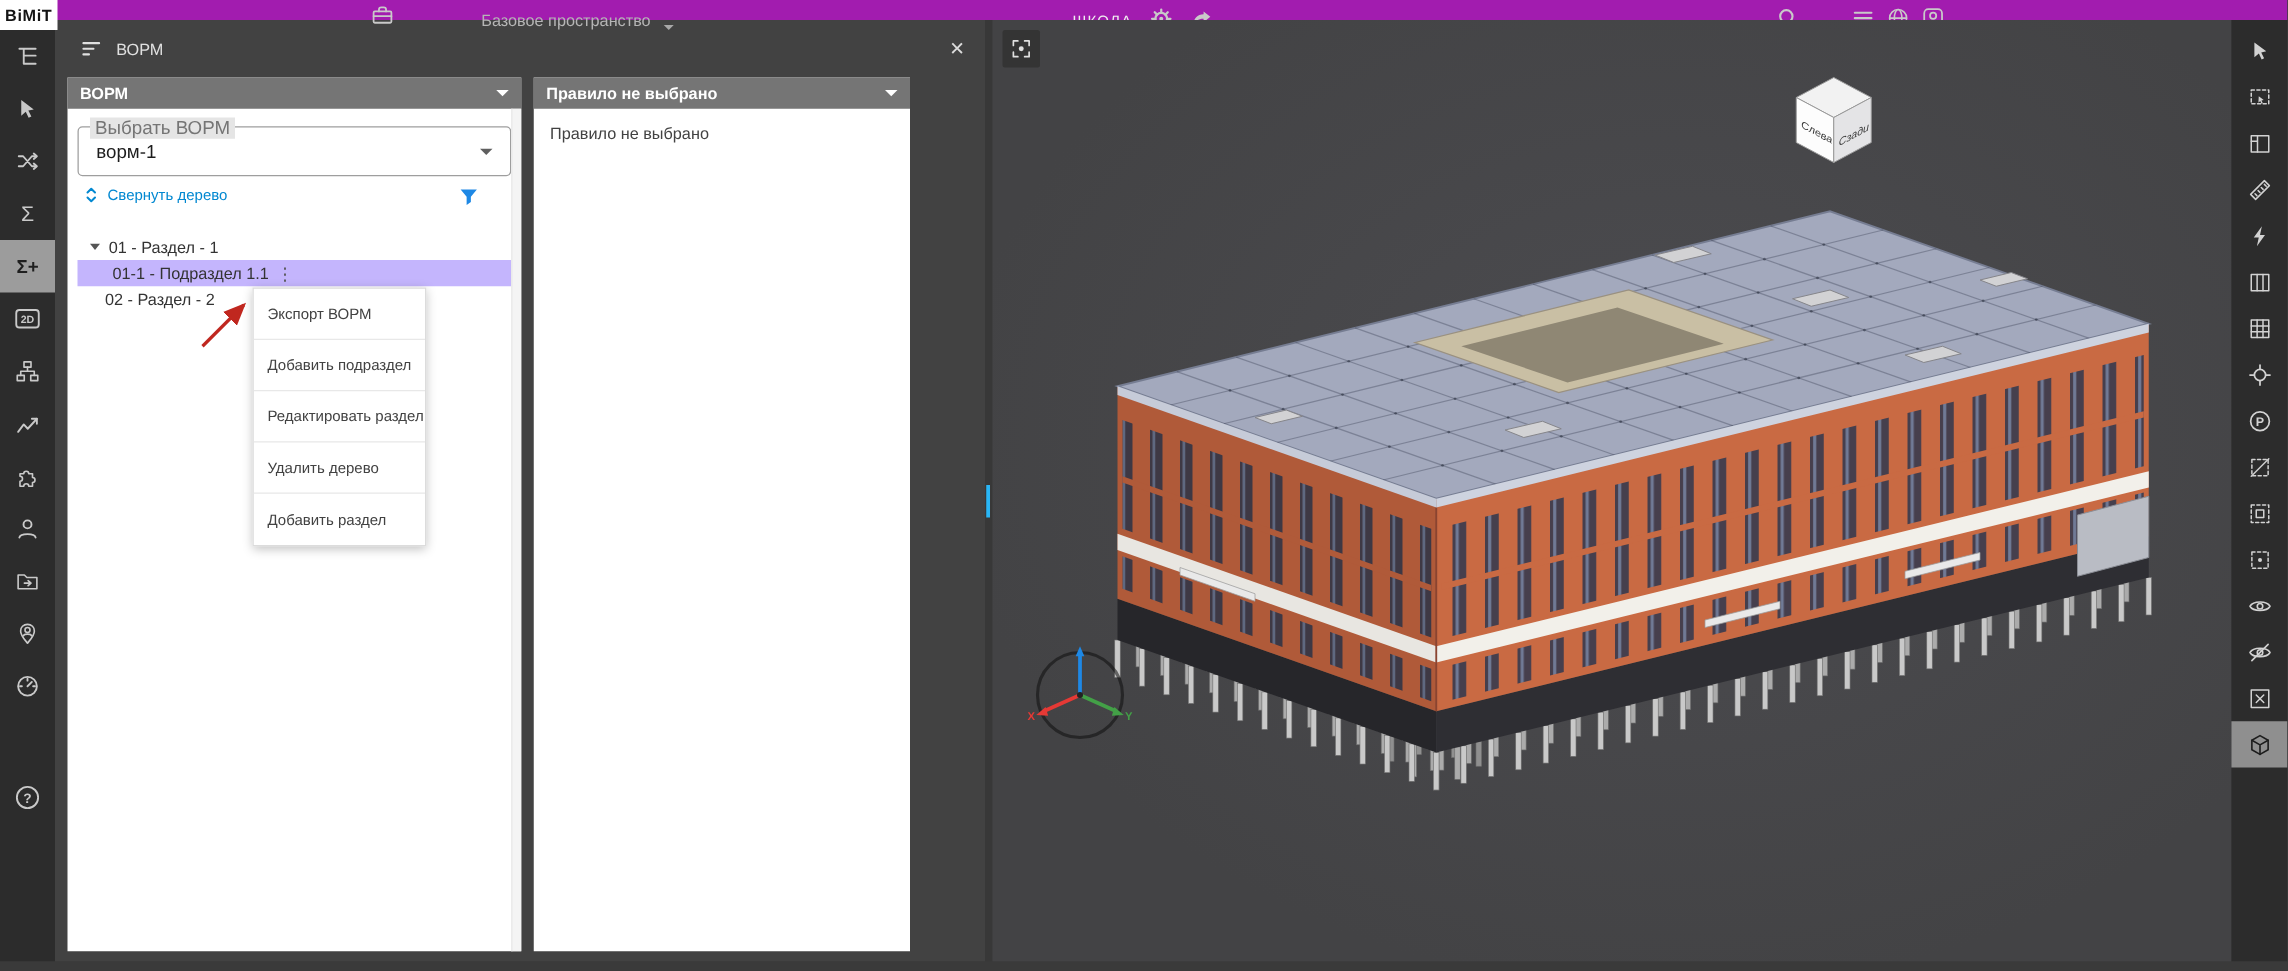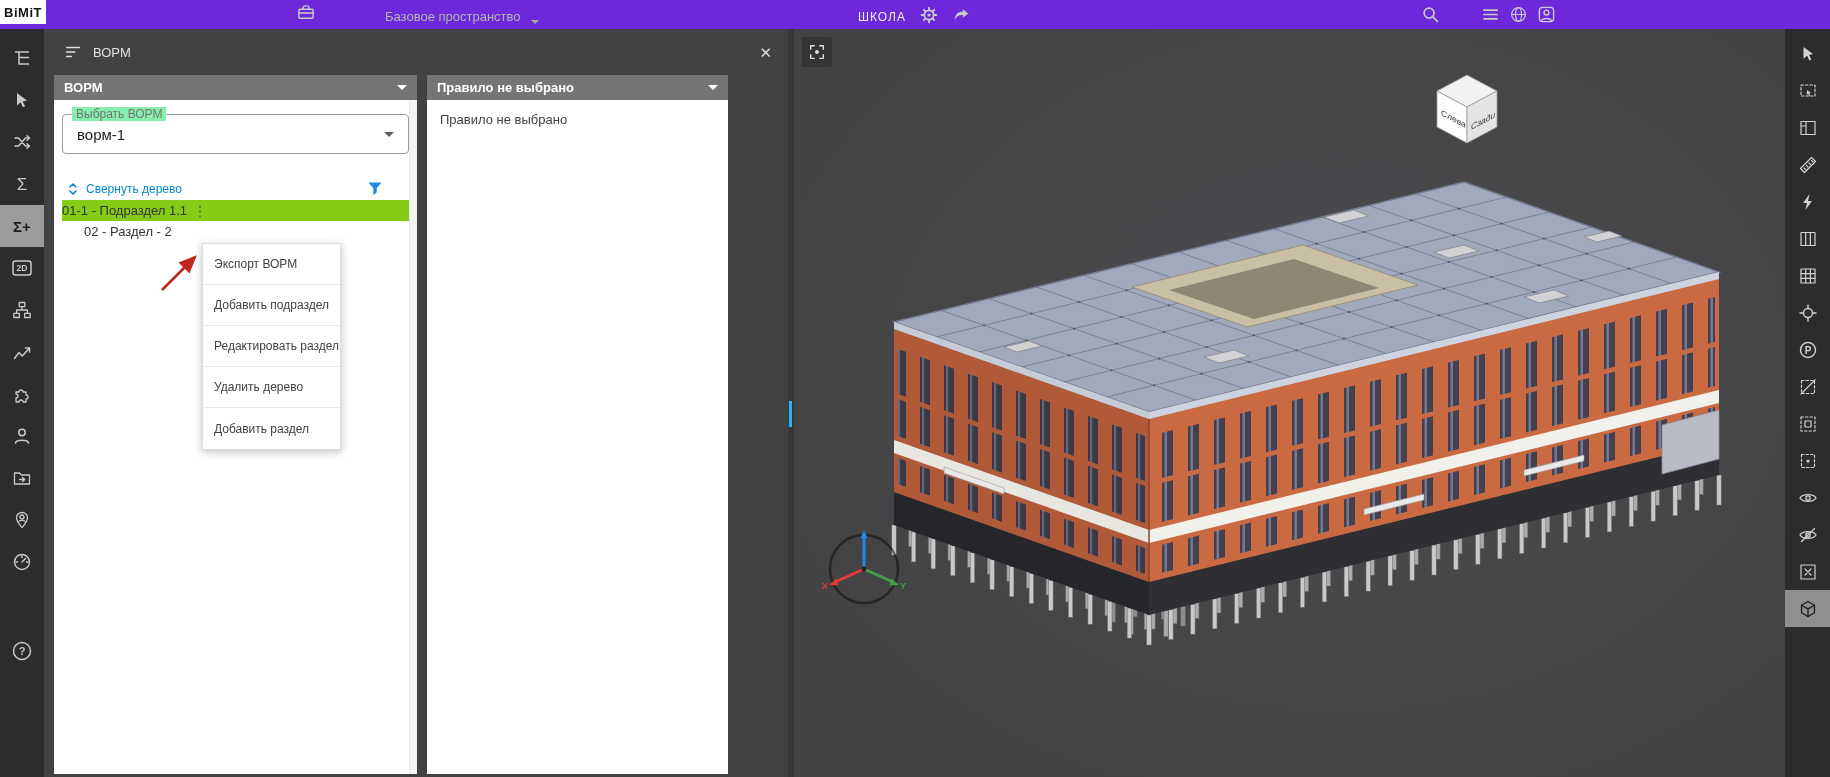--- a/index.html
+++ b/index.html
@@ -2,21 +2,21 @@
 <html><head>
 <meta charset="utf-8">
 <style>
 *{box-sizing:border-box;margin:0;padding:0}
 html,body{width:1830px;height:777px;overflow:hidden;font-family:"Liberation Sans",sans-serif;background:#3a3a3a}
 svg{display:block}
 .ico{stroke:currentColor;fill:none;stroke-width:1.5;stroke-linecap:round;stroke-linejoin:round}
 .glyph{line-height:1;user-select:none}
 
 
-.topbar{height:29px;background:#6d28d9;position:relative;color:#c9c9c9}
+.topbar{height:16px;background:#a21caf;position:relative;color:#c9c9c9}
 .logo{position:absolute;left:0;top:0;width:46px;height:24px;background:#fff;color:#141414;font-weight:bold;font-size:13px;display:flex;align-items:center;justify-content:center;letter-spacing:.5px;cursor:pointer}
 .tb-abs{position:absolute;top:0;height:24px;display:flex;align-items:flex-end}
 .toolbox{left:296px;cursor:pointer}
 .workspace{left:385px;gap:10px;font-size:13px;color:#b5b5b5;cursor:pointer}
 .chev{width:0;height:0;border-left:4px solid transparent;border-right:4px solid transparent;border-top:4px solid #a8a8a8}
 .title-group{left:858px;gap:14px}
 .project-title{font-size:12px;color:#efefef;letter-spacing:1px;font-weight:500}
 .right-group{right:274px;gap:9px}
 .right-group .sp{margin-right:32px}
 .tbtn{display:flex;align-items:center;justify-content:center;cursor:pointer;color:#c9c9c9}
@@ -35,29 +35,29 @@
 .panels-header{height:46px;display:flex;align-items:center;gap:11px;padding:0 16px 0 20px;color:#e0e0e0;font-size:13px;flex:0 0 auto}
 .close-x{margin-left:auto;font-size:15px;color:#dcdcdc;cursor:pointer}
 .panels-row{flex:1;display:flex;gap:10px;padding:0 0 8px 10px;min-height:0}
 .card{background:#fff;display:flex;flex-direction:column;min-height:0}
 .card.bopm{width:363px;position:relative}
 .card.rule{width:301px}
 .card-header{height:25px;background:#757575;color:#fff;display:flex;align-items:center;padding:0 10px;font-size:13px;font-weight:bold;flex:0 0 auto;cursor:pointer}
 .chev-w{margin-left:auto;width:0;height:0;border-left:5px solid transparent;border-right:5px solid transparent;border-top:5px solid #fff}
 .bopm-body{flex:1;padding:12px 8px 0;position:relative}
 .select{position:relative;border:1px solid #9e9e9e;border-radius:4px;height:40px;display:flex;align-items:center;padding:0 14px;font-size:15px;color:#1d1d1d;cursor:pointer;margin-top:2px}
-.select .lbl{position:absolute;top:-8px;left:9px;background:#86efac;padding:0 4px;font-size:12px;color:#757575}
+.select .lbl{position:absolute;top:-8px;left:9px;background:#e5e5e5;padding:0 4px;font-size:15px;color:#757575}
 .chev-d{margin-left:auto;width:0;height:0;border-left:5px solid transparent;border-right:5px solid transparent;border-top:5px solid #5f5f5f}
-.tools{display:flex;align-items:flex-end;height:34px;margin-top:8px;padding:0 26px 0 4px}
+.tools{display:flex;align-items:flex-start;height:34px;margin-top:8px;padding:0 26px 0 4px}
 .collapse{display:flex;align-items:center;gap:6px;color:#0288d1;font-size:12px;cursor:pointer}
 .funnel{margin-left:auto;cursor:pointer}
 .tree{margin-top:4px;font-size:13px;color:#333}
 .trow{height:21px;display:flex;align-items:center;cursor:pointer;white-space:nowrap}
 .trow.r1{padding-left:10px}
-.trow.sel{background:#84cc16;}
+.trow.sel{background:#c4b5fd;padding-left:28px}
 .trow.r3{padding-left:22px}
 .caret{width:0;height:0;border-left:4px solid transparent;border-right:4px solid transparent;border-top:5px solid #555;margin-right:7px;cursor:pointer}
 .kebab{margin-left:6px;color:#555;font-size:14px;cursor:pointer}
 .ctx{position:absolute;left:148px;top:143px;width:139px;background:#fff;border:1px solid #dcdcdc;box-shadow:0 2px 8px rgba(0,0,0,.25);z-index:6}
 .ctx-item{height:41px;display:flex;align-items:center;padding:0 11px;font-size:12px;color:#424242;border-bottom:1px solid #e8e8e8;cursor:pointer;white-space:nowrap}
 .ctx-item:last-child{border-bottom:none}
 .red-arrow{position:absolute;left:103px;top:150px;z-index:7;overflow:visible}
 .scrolltrack{position:absolute;right:0;top:25px;bottom:0;width:8px;background:#f4f4f4;border-left:1px solid #e8e8e8}
 .rule-body{padding:12px 13px;font-size:13px;color:#424242}
 
@@ -247,20 +247,24 @@
                 </svg>
               <span>Свернуть дерево</span>
             </span>
             <span class="funnel">
               <svg width="16" height="16" viewBox="0 0 16 16">
                   <path d="M1.5 2.5h13L9.7 8.3v4.2L6.3 15V8.3z" fill="#1e88e5"></path>
                 </svg>
             </span>
           </div>
           <div class="tree">
+            <div class="trow r1">
+              <span class="caret"></span>
+              <span>01 - Раздел - 1</span>
+            </div>
             <div class="trow sel">
               <span>01-1 - Подраздел 1.1</span>
               <span class="kebab glyph">⋮</span>
             </div>
             <div class="trow r3">
               <span>02 - Раздел - 2</span>
             </div>
           </div>
 
           <svg class="red-arrow" width="48" height="46">

